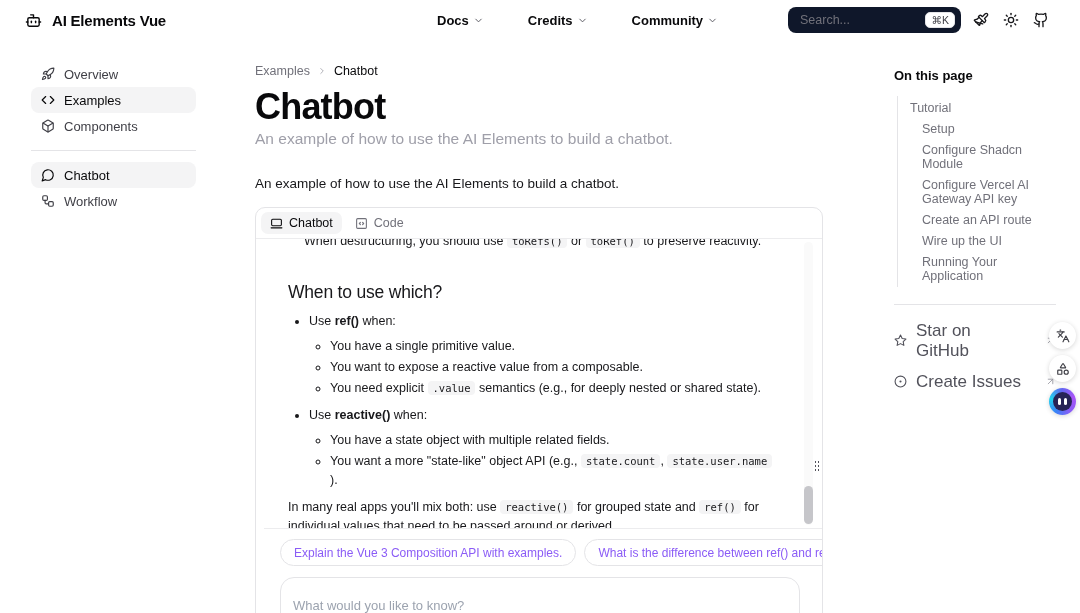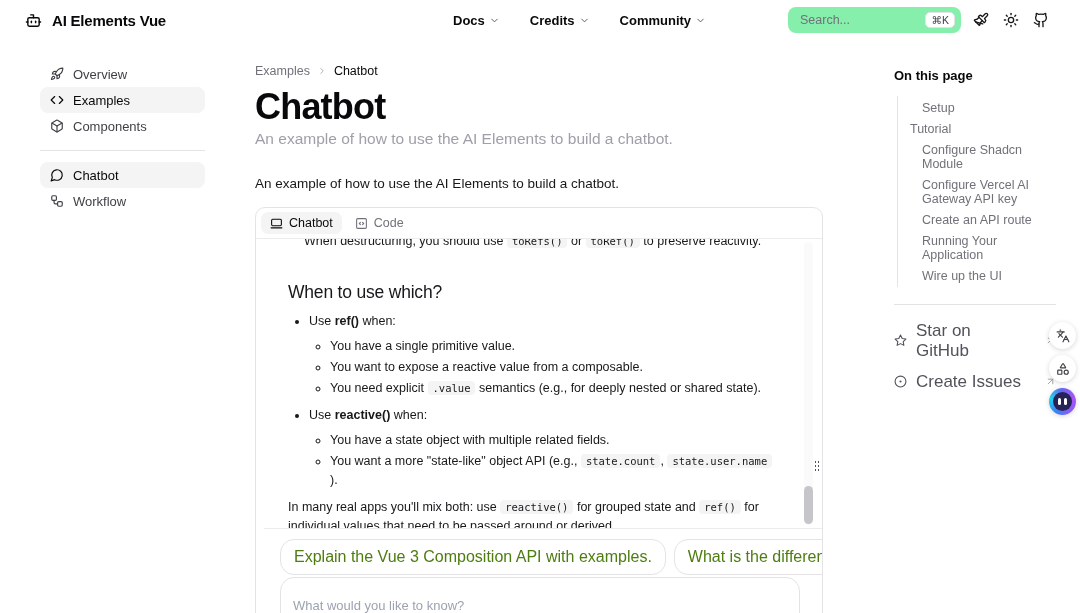--- a/index.html
+++ b/index.html
@@ -8,33 +8,33 @@
     font-family: "Liberation Sans", sans-serif;
     color: #09090b; background: #fff; overflow: hidden; position: relative;
   }
   .icon svg { display: block; width: 16px; height: 16px; }
 
   
   .topbar { position: absolute; top: 0; left: 0; width: 940px; height: 40px; background: #fff; }
   .brand { position: absolute; left: 25px; top: 0; height: 40px; display: flex; align-items: center; gap: 10px; cursor: pointer; }
   .brand-label { font-size: 15px; font-weight: 700; letter-spacing: -0.2px; }
   .brand .icon svg { width: 17px; height: 17px; }
-  .primary-nav { position: absolute; left: 453px; top: 0; height: 40px; display: flex; align-items: center; gap: 30px; }
+  .primary-nav { position: absolute; left: 437px; top: 0; height: 40px; display: flex; align-items: center; gap: 44px; }
   .nav-item { display: flex; align-items: center; gap: 4px; font-size: 13px; font-weight: 600; cursor: pointer; }
   .nav-item .icon svg { width: 11px; height: 11px; color: #52525b; }
-  .search { position: absolute; left: 788px; top: 7px; width: 173px; height: 26px; background: #86efac; border-radius: 8px;
+  .search { position: absolute; left: 788px; top: 7px; width: 173px; height: 26px; background: #0f172a; border-radius: 8px;
             display: flex; align-items: center; padding: 0 6px 0 12px; cursor: text; }
   .search-ph { color: #71717a; font-size: 12.5px; flex: 1; }
   .shortcut { background: #fff; border: 1px solid #e4e4e7; border-radius: 5px; font-size: 10.5px; padding: 1px 5px;
               color: #3f3f46; font-family: "Liberation Sans", sans-serif; }
   .hdr-actions { position: absolute; left: 973px; top: 0; height: 40px; display: flex; align-items: center; gap: 14px; }
   .hdr-btn { background: none; border: none; color: #18181b; cursor: pointer; padding: 0; }
 
   
-  .sidebar { position: absolute; left: 40px; top: 61px; width: 165px; }
+  .sidebar { position: absolute; left: 31px; top: 61px; width: 165px; }
   .side-item { display: flex; align-items: center; gap: 9px; height: 26px; padding: 0 10px; border-radius: 8px;
                font-size: 13px; color: #3f3f46; cursor: pointer; }
   .side-item.active { background: #f4f4f5; color: #09090b; font-weight: 500; }
   .side-item .icon svg { width: 14px; height: 14px; }
   .side-divider { height: 1px; background: #e4e4e7; margin: 11px 0; }
 
   
   .main { position: absolute; left: 255px; top: 64px; width: 568px; height: 549px; }
   .breadcrumb { position: absolute; top: 0; left: 0; display: flex; align-items: center; gap: 7px; font-size: 12.5px; color: #71717a; }
   .breadcrumb .sep svg { width: 10px; height: 10px; color: #a1a1aa; }
@@ -60,22 +60,22 @@
   .chat-content li { margin: 2px 0; }
   .chat-content li > ul { margin: 6px 0 8px; }
   .chat-content code { font-family: "DejaVu Sans Mono", monospace; font-size: 10.5px; background: #f4f4f5;
                        border-radius: 4px; padding: 1px 5px; }
   .scrollbar-track { position: absolute; right: 9px; top: 3px; width: 9px; height: 283px; background: #fafafa; border-radius: 5px; }
   .scrollbar-thumb { position: absolute; left: 0; top: 244px; width: 9px; height: 38px; background: #c6c6ca; border-radius: 5px; cursor: grab; }
   .grip { position: absolute; right: 2px; top: 252px; width: 6px; height: 13px; cursor: col-resize;
           background-image: radial-gradient(circle, #52525b 1px, transparent 1.1px); background-size: 3px 4px; }
 
   .suggestions { position: absolute; top: 331px; left: 24px; right: 0; display: flex; gap: 8px; white-space: nowrap; }
-  .pill { height: 27px; display: inline-flex; align-items: center; padding: 17px 13px; border: 1px solid #e4e4e7;
-          border-radius: 14px; font-size: 16px; font-weight: 500; background: #fff; color: #4d7c0f;
+  .pill { height: 27px; display: inline-flex; align-items: center; padding: 8px 13px; border: 1px solid #e4e4e7;
+          border-radius: 14px; font-size: 12px; font-weight: 500; background: #fff; color: #8b5cf6;
           font-family: "Liberation Sans", sans-serif; cursor: pointer; flex: none; }
 
   .chat-input { position: absolute; top: 369px; left: 24px; width: 520px; height: 105px; border: 1px solid #e4e4e7;
                 border-radius: 14px; background: #fff; }
   .chat-input textarea { width: 100%; height: 100%; border: none; outline: none; resize: none; background: transparent;
                          font: 13px "Liberation Sans", sans-serif; padding: 20px 12px; color: #09090b; }
   .chat-input textarea::placeholder { color: #9ca3af; }
 
   
   .toc { position: absolute; left: 894px; top: 68px; width: 162px; }
@@ -289,27 +289,27 @@
       </div>
     <div class="chat-input">
       <textarea placeholder="What would you like to know?" style=""></textarea>
     </div>
   </section>
 </main>
 
 <aside class="toc">
   <div class="toc-heading">On this page</div>
   <div class="toc-list" id="toc-list">
+      <div class="toc-item l1">Tutorial</div>
       <div class="toc-item l2">Setup</div>
-      <div class="toc-item l1">Tutorial</div>
       <div class="toc-item l2">Configure Shadcn Module</div>
       <div class="toc-item l2">Configure Vercel AI Gateway API key</div>
       <div class="toc-item l2">Create an API route</div>
+      <div class="toc-item l2">Wire up the UI</div>
       <div class="toc-item l2">Running Your Application</div>
-      <div class="toc-item l2">Wire up the UI</div>
     </div>
   <div class="toc-links" id="toc-links">
       <div class="toc-link">
         <span class="icon">
           <svg viewBox="0 0 24 24" fill="none" stroke="currentColor" stroke-width="2" stroke-linecap="round" stroke-linejoin="round">
             <path d="M12 2l3.09 6.26L22 9.27l-5 4.87L18.18 21 12 17.77 5.82 21 7 14.14 2 9.27l6.91-1.01z"></path>
           </svg>
         </span>
         <span>Star on GitHub</span>
         <span class="spacer"></span>

